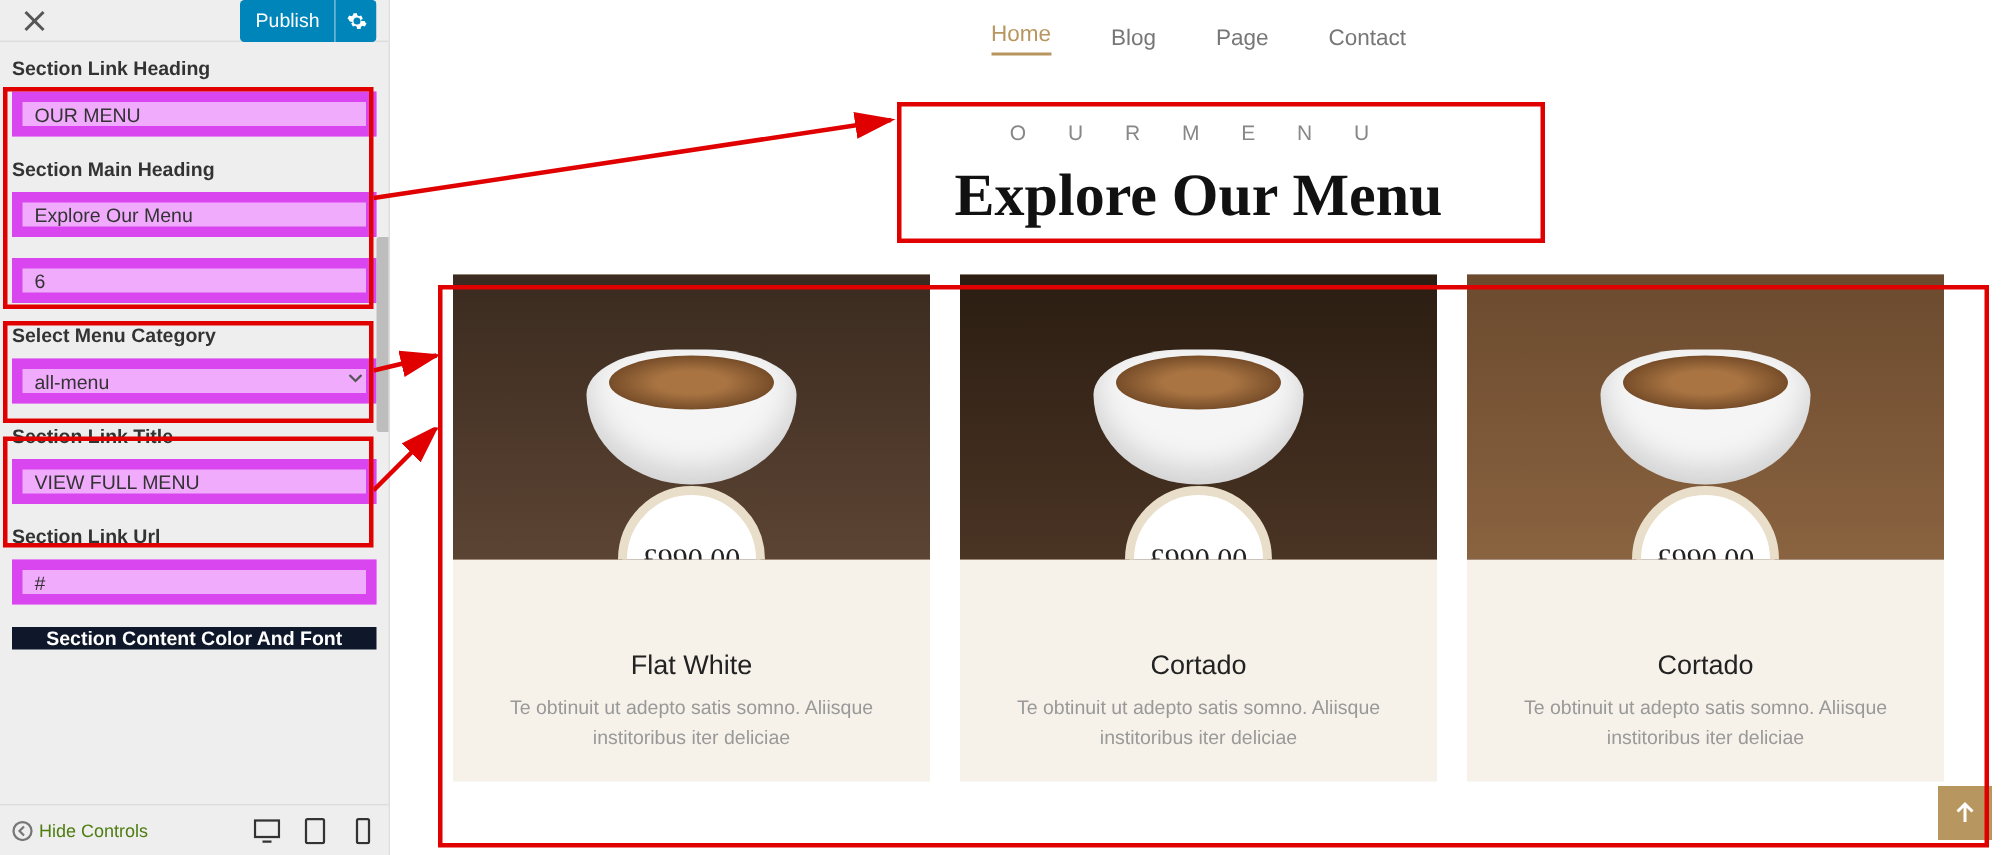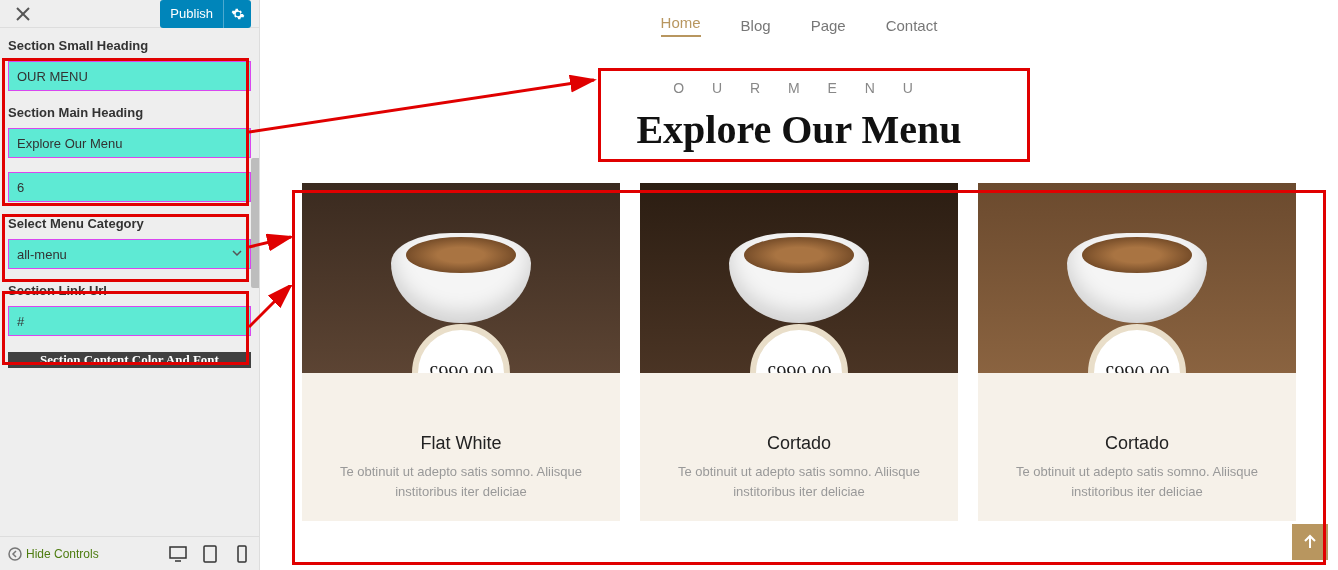--- a/index.html
+++ b/index.html
@@ -70,49 +70,48 @@
 .field-label {
   font-size: 13px;
   font-weight: bold;
   color: #333;
   margin-bottom: 8px;
   display: block;
 }
 .field-input, .field-select {
   width: 100%;
   height: 30px;
-  border: 1px solid #d946ef;
-  background: #5eead4;
+  border: 7px solid #d946ef;
+  background: #f0abfc;
   padding: 0 8px;
   font-size: 13px;
   color: #333;
 }
 .field-select {
   appearance: none;
   background-image: none;
   padding-right: 24px;
 }
 .select-wrap { position: relative; }
 .select-chevron {
   position: absolute;
   right: 8px; top: 50%;
   transform: translateY(-50%);
   pointer-events: none;
   color: #555;
 }
 .content-color-btn {
   width: 100%;
-  background: #404040;
+  background: #0f172a;
   color: #fff;
   border: none;
   padding: 0;
   font-weight: bold;
   font-size: 13px;
   cursor: pointer;
-  font-family: Liberation Serif, serif;
 }
 .highlight-box {
   border: 3px solid #e00000;
   position: absolute;
   pointer-events: none;
   z-index: 100;
 }
 .sidebar-footer {
   position: absolute;
   bottom: 0; left: 0; right: 0;
@@ -298,21 +297,21 @@
     <button class="publish-gear">
       <svg width="14" height="14" viewBox="0 0 24 24" fill="#fff">
           <path d="M12 8a4 4 0 100 8 4 4 0 000-8zm9 4a7 7 0 01-.1 1.2l2 1.6-2 3.4-2.4-.9a7 7 0 01-2 1.2l-.4 2.5h-4l-.4-2.5a7 7 0 01-2-1.2l-2.4.9-2-3.4 2-1.6A7 7 0 013 12a7 7 0 01.1-1.2l-2-1.6 2-3.4 2.4.9a7 7 0 012-1.2L7.9 3h4l.4 2.5a7 7 0 012 1.2l2.4-.9 2 3.4-2 1.6c.1.4.1.8.1 1.2z"></path>
         </svg>
     </button>
   </div>
 
   <div class="sidebar-body">
 
     <div class="field-group">
-      <label class="field-label">Section Small Heading</label>
+      <label class="field-label">Section Link Heading</label>
       <input class="field-input" value="OUR MENU" style="">
     </div>
 
     <div class="field-group">
       <label class="field-label">Section Main Heading</label>
       <input class="field-input" value="Explore Our Menu" style="">
     </div>
 
     <div class="field-group">
       <input class="field-input" value="6" style="">
@@ -325,20 +324,24 @@
           <option>all-menu</option>
         </select>
         <span class="select-chevron">
           <svg width="12" height="12" viewBox="0 0 12 12">
               <path d="M2 4l4 4 4-4" fill="none" stroke="#555" stroke-width="1.5"></path>
             </svg>
         </span>
       </div>
     </div>
 
+    <div class="field-group">
+      <label class="field-label">Section Link Title</label>
+      <input class="field-input" value="VIEW FULL MENU" style="">
+    </div>
 
     <div class="field-group">
       <label class="field-label">Section Link Url</label>
       <input class="field-input" value="#" style="">
     </div>
 
     <button class="content-color-btn">Section Content Color And Font</button>
 
     <div class="scroll-thumb"></div>
   </div>

